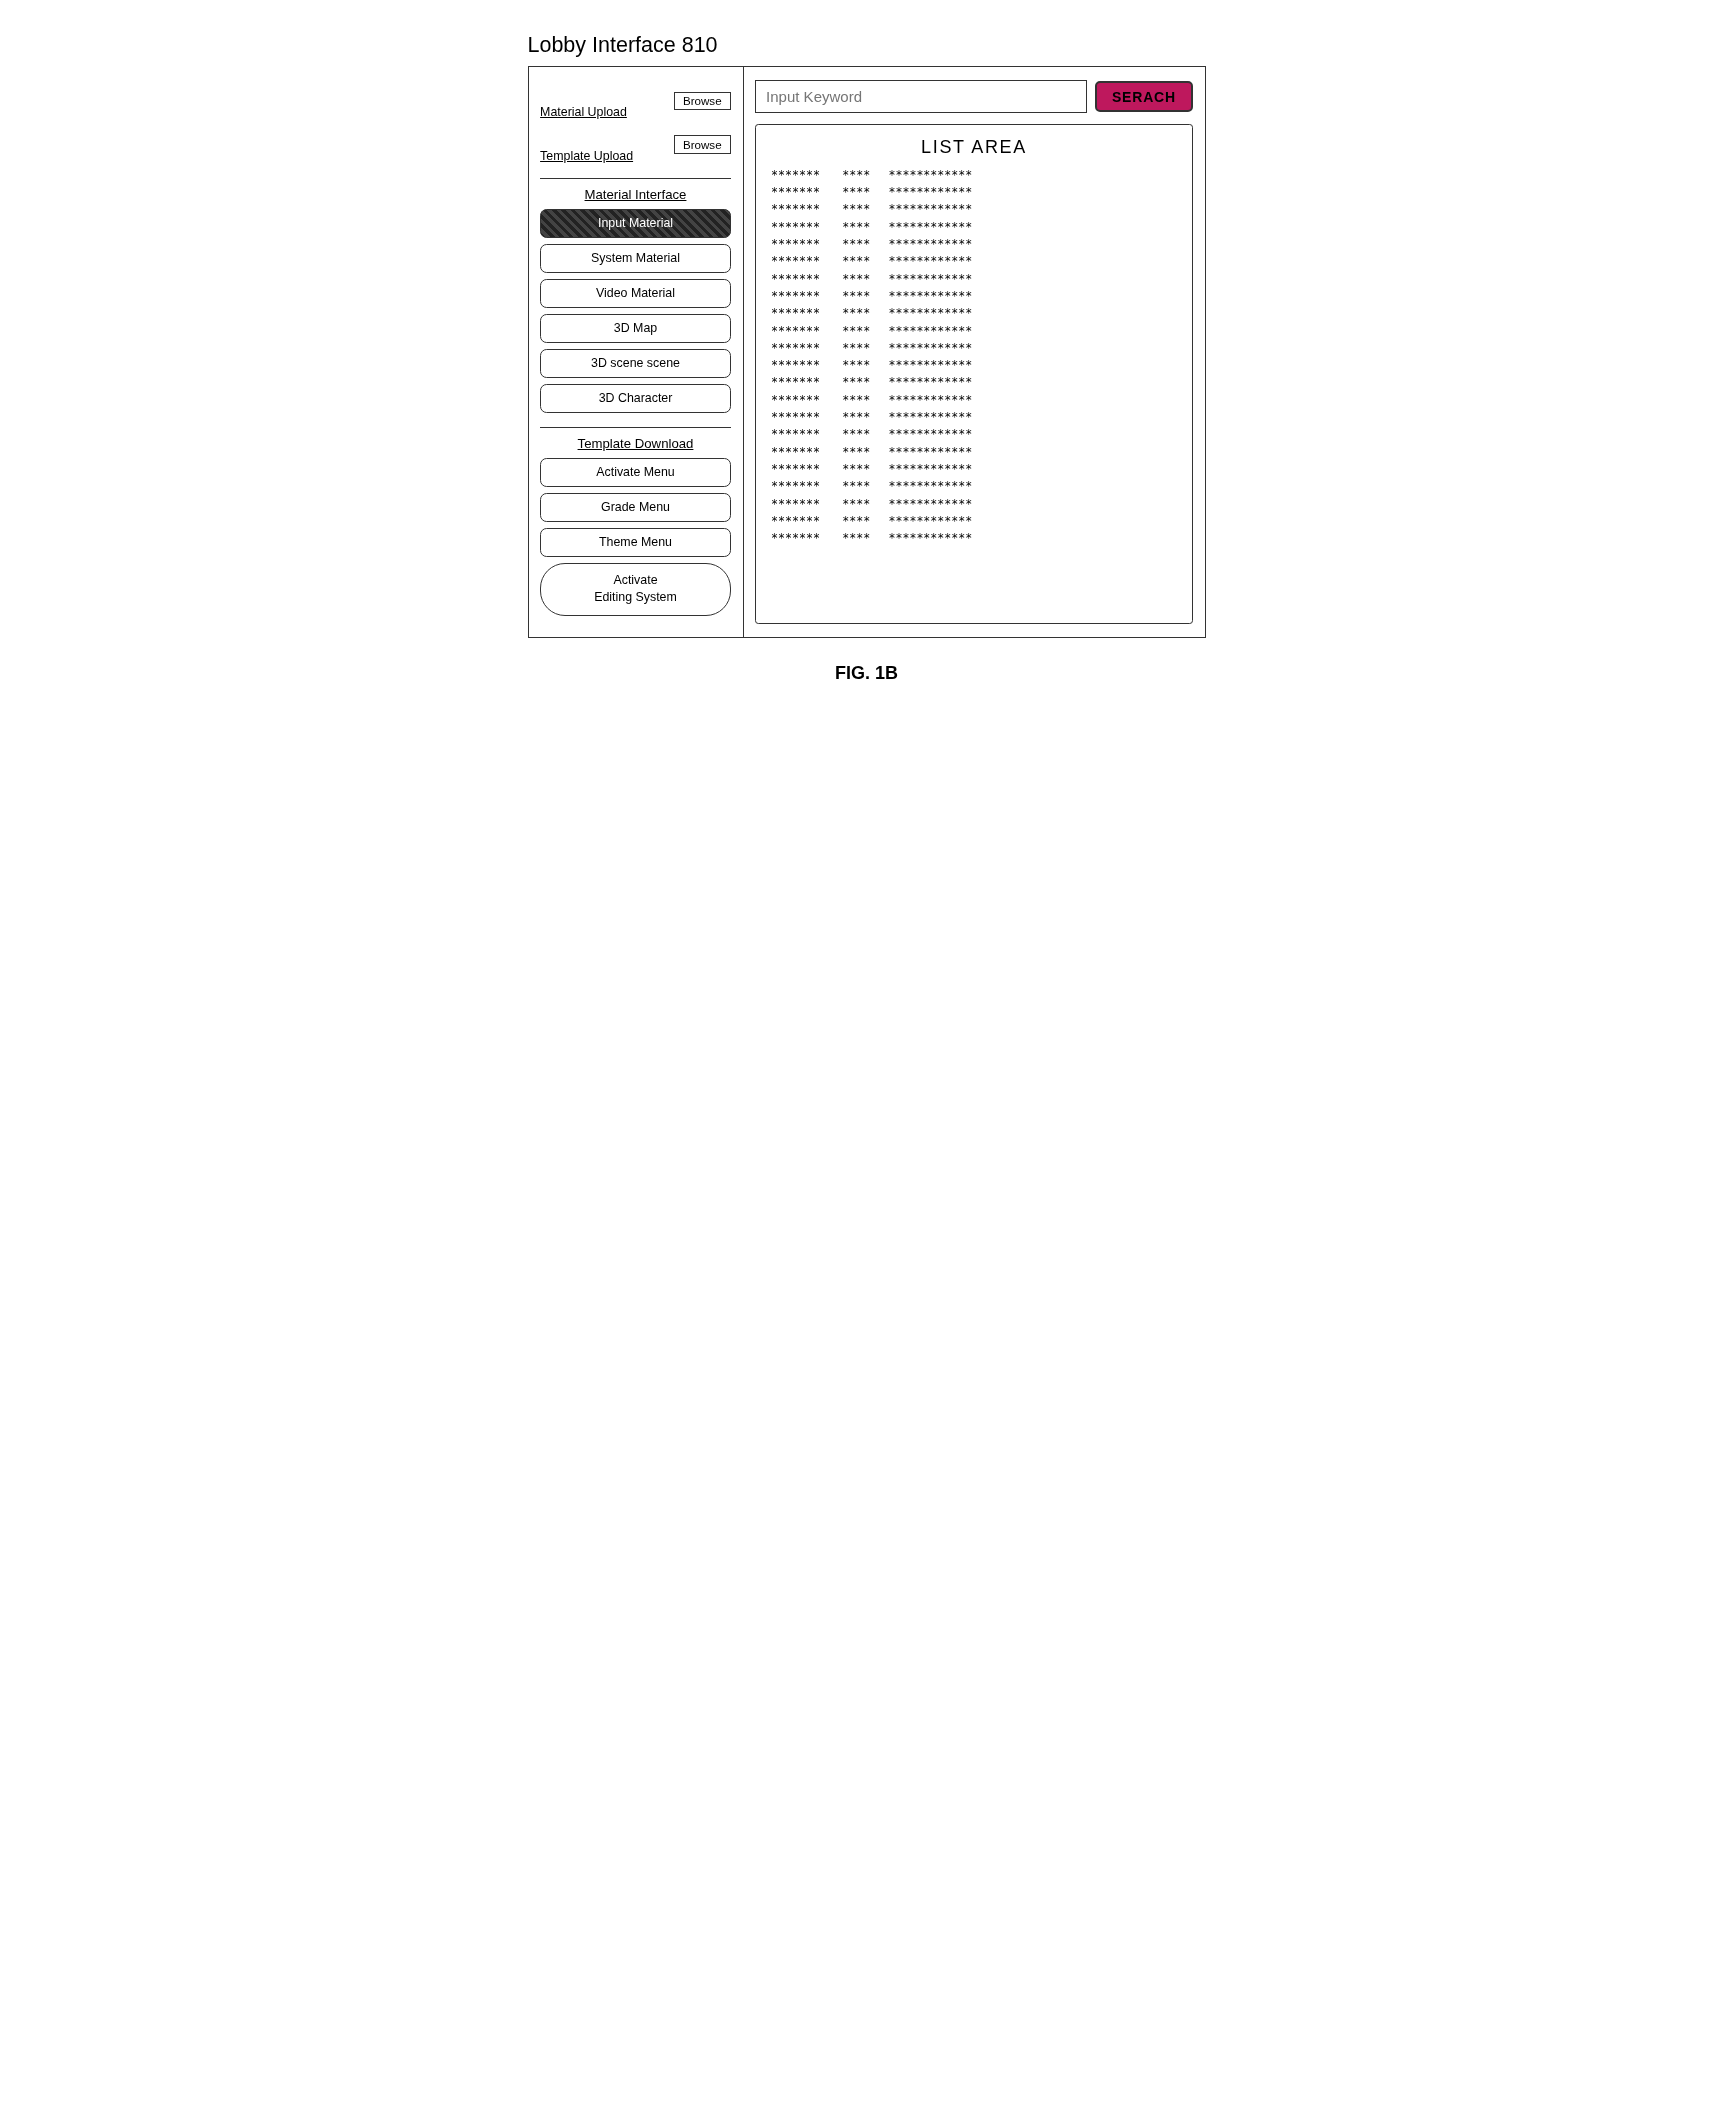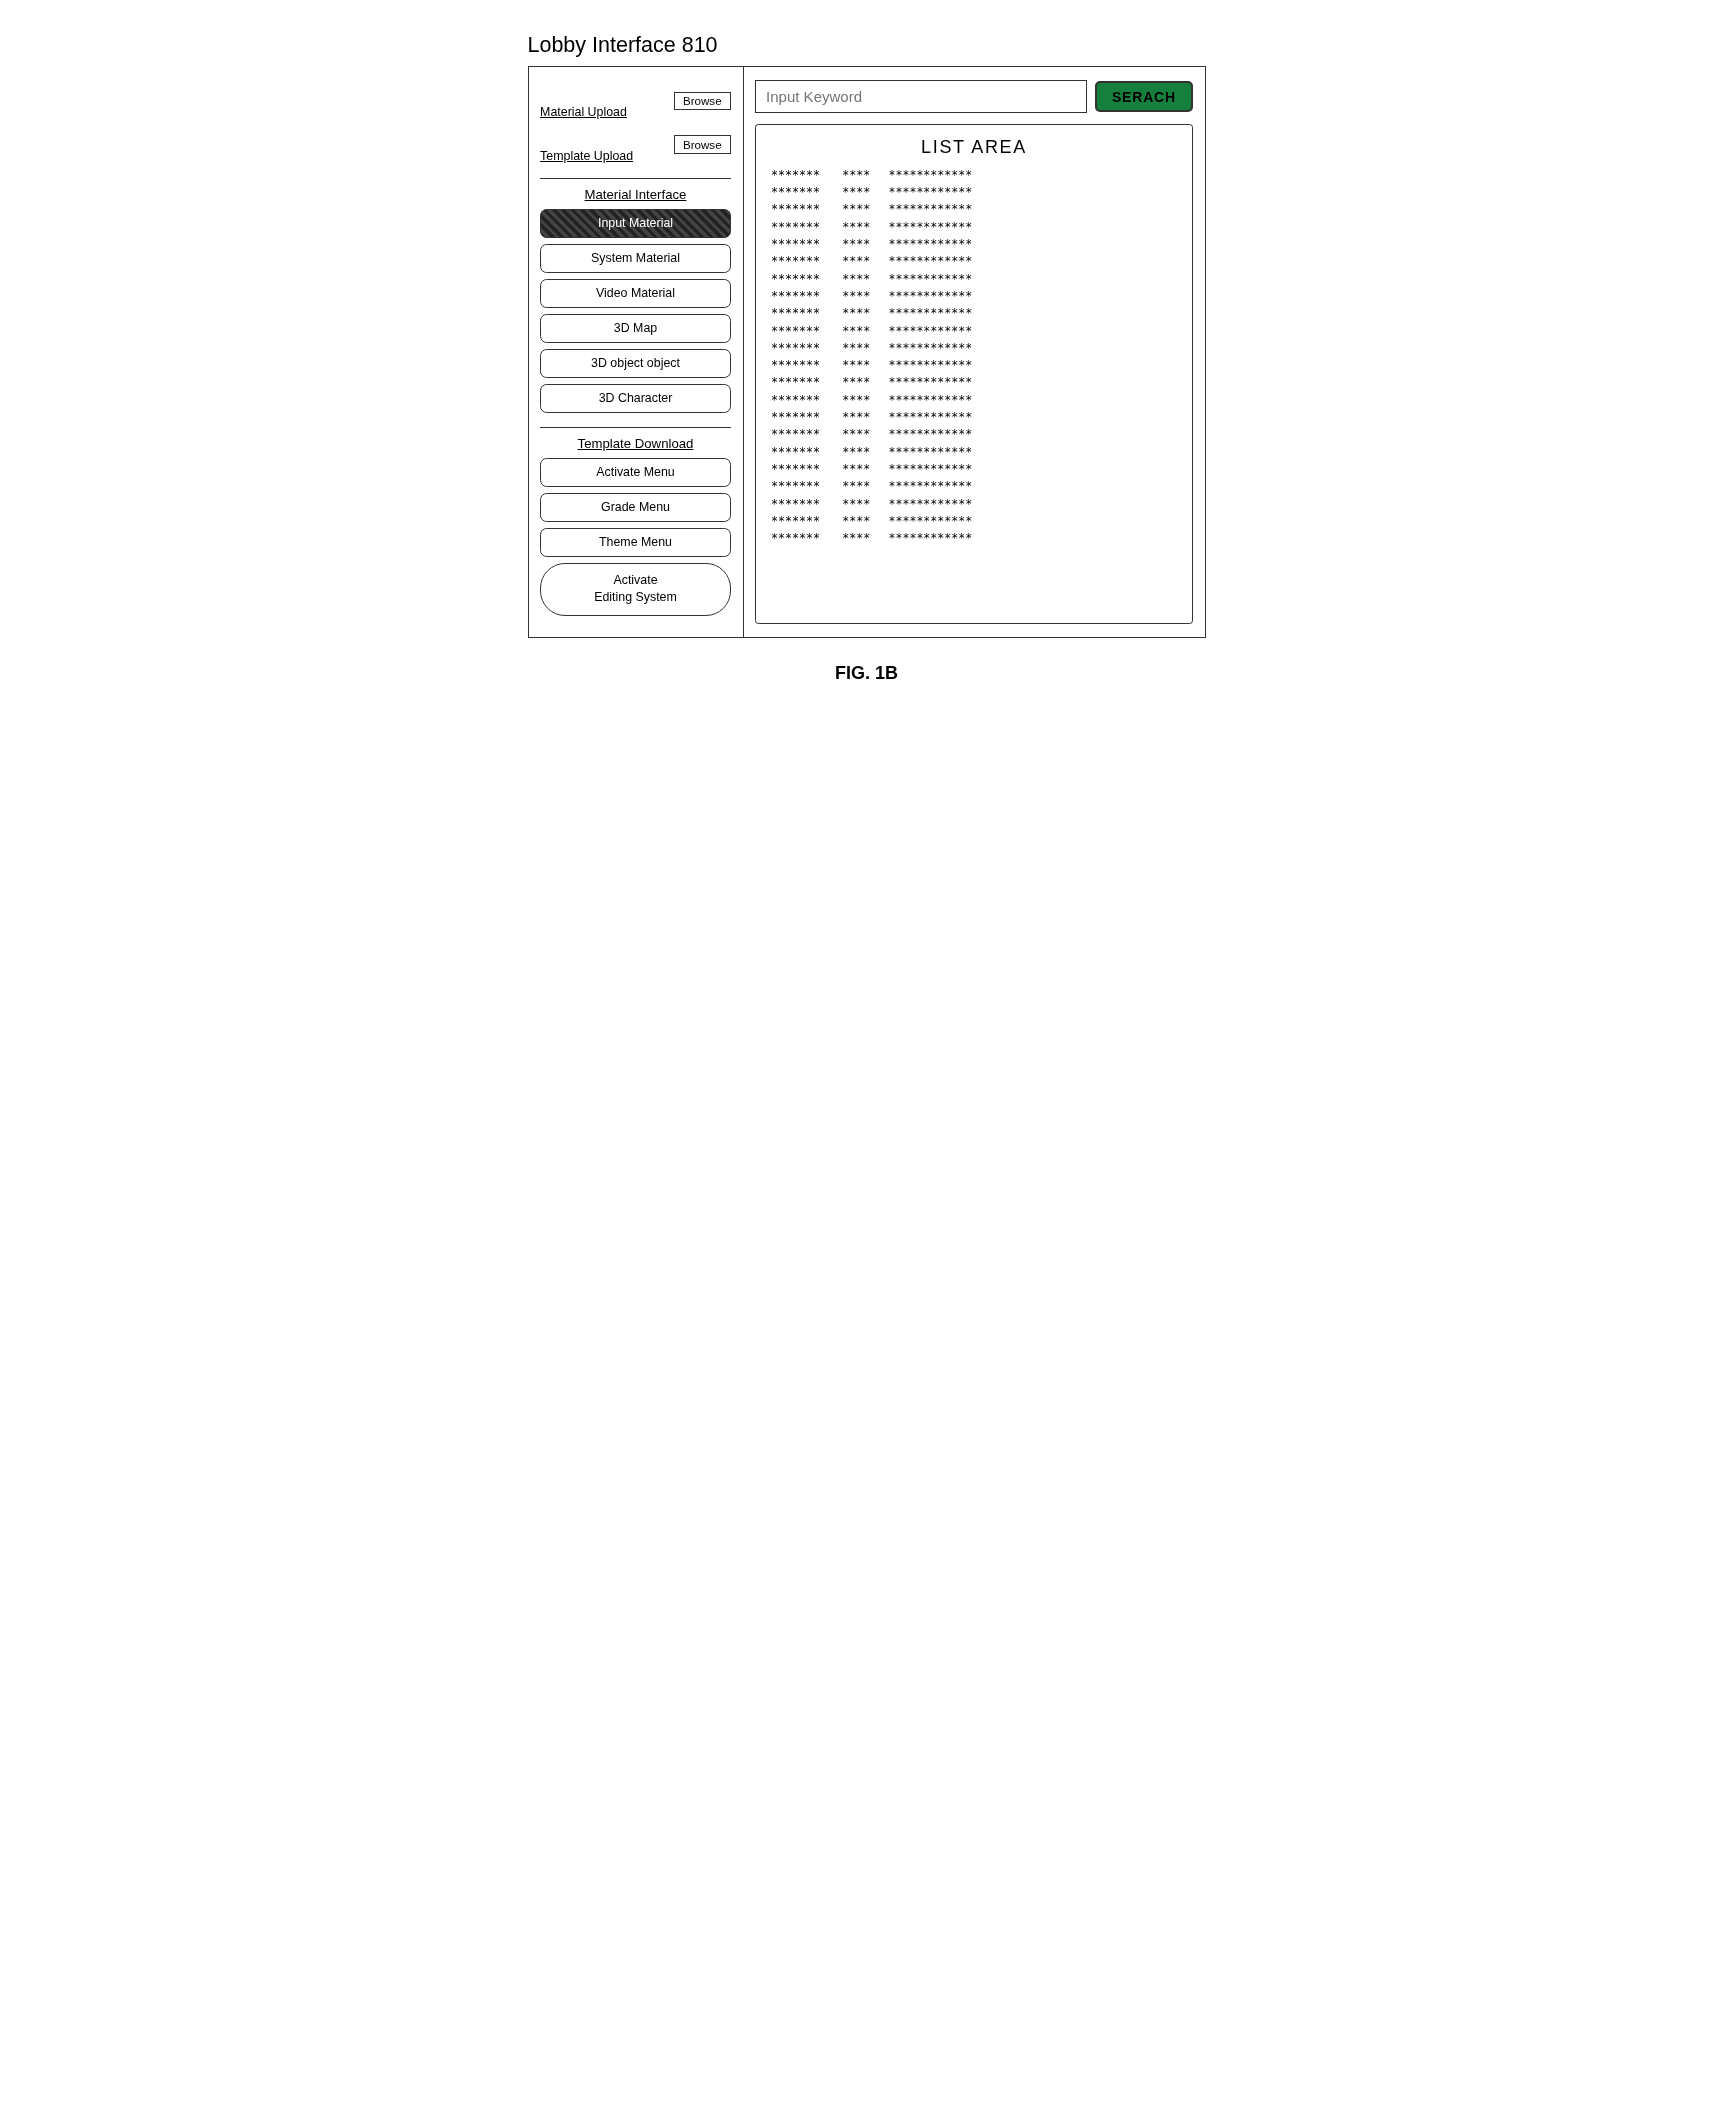--- a/index.html
+++ b/index.html
@@ -129,21 +129,21 @@
     .keyword-input {
       flex: 1;
       border: 1.7px solid #333;
       font-size: 15px;
       padding: 6.6px 10px;
       outline: none;
     }
 
     .search-btn {
       border: 2.5px solid #333;
-      background: #15803d;
+      background: #be185d;
       font-size: 14px;
       font-weight: bold;
       padding: 5.8px 15px;
       cursor: pointer;
       border-radius: 5px;
       letter-spacing: 0.8px;
     }
 
     .list-area {
       border: 1.7px solid #333;
@@ -209,21 +209,21 @@
       </div>
 
       <hr class="sidebar-divider">
 
       <div class="section-label">Material Interface</div>
 
       <button class="sidebar-btn active">Input Material</button>
       <button class="sidebar-btn">System Material</button>
       <button class="sidebar-btn">Video Material</button>
       <button class="sidebar-btn">3D Map</button>
-      <button class="sidebar-btn">3D object object</button>
+      <button class="sidebar-btn">3D scene scene</button>
       <button class="sidebar-btn">3D Character</button>
 
       <hr class="sidebar-divider">
 
       <div class="section-label">Template Download</div>
 
       <button class="sidebar-btn">Activate Menu</button>
       <button class="sidebar-btn">Grade Menu</button>
       <button class="sidebar-btn">Theme Menu</button>
 

